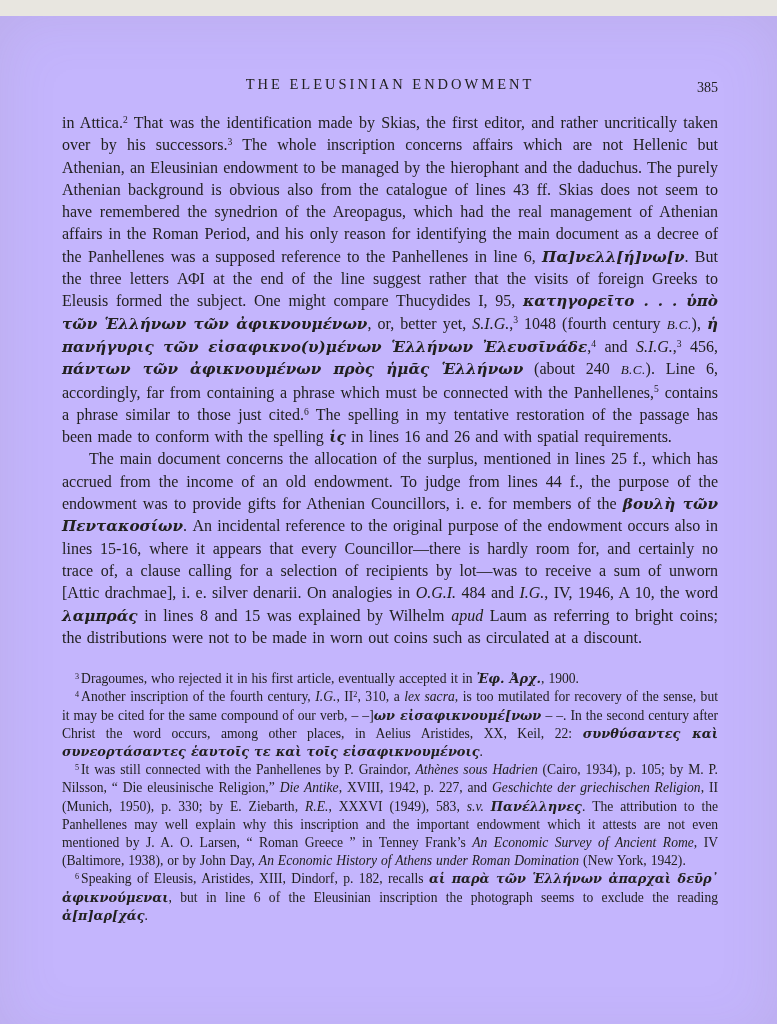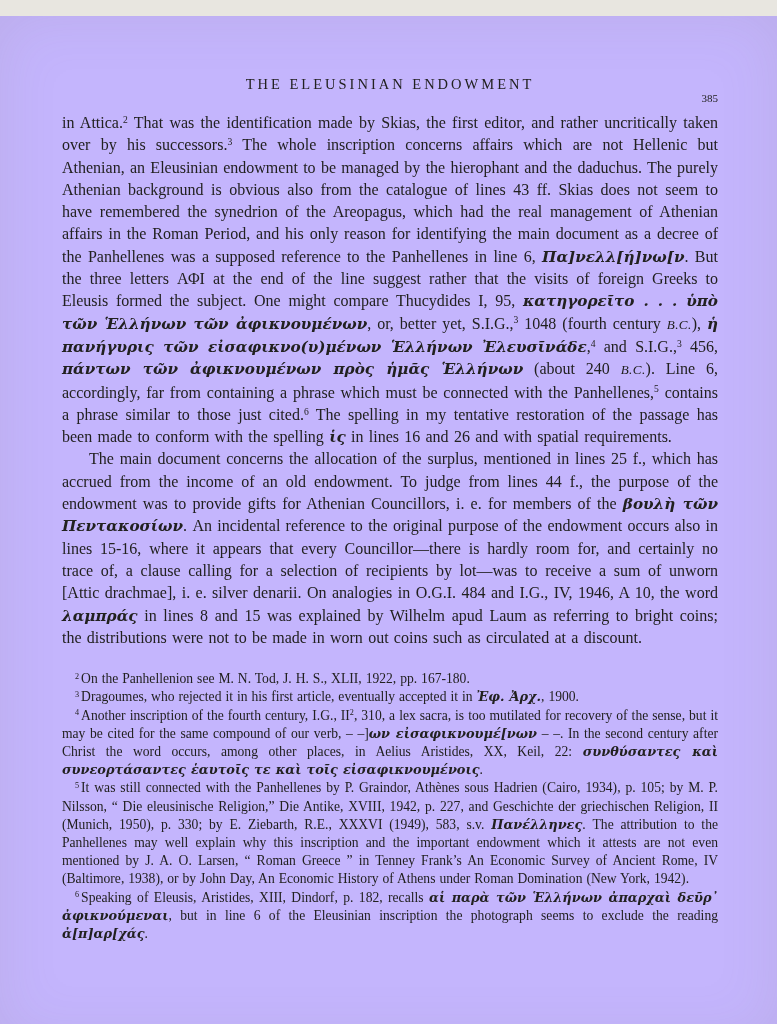--- a/index.html
+++ b/index.html
@@ -29,22 +29,22 @@
   .running-title {
     display: block;
     text-align: center;
     font-size: 14.5px;
     letter-spacing: 3px;
     white-space: nowrap;
   }
   .page-number {
     position: absolute;
     right: 0;
-    top: 16px;
-    font-size: 11px;
+    top: 4px;
+    font-size: 14px;
   }
   
   .body-text p {
     margin: 0;
     font-size: 16px;
     line-height: 22.3px;
     text-align: justify;
     word-spacing: 0.08em;
   }
   .body-text p.indent { text-indent: 27px; }
@@ -54,21 +54,21 @@
   }
   .footnotes p {
     margin: 0;
     font-size: 13.6px;
     line-height: 18.2px;
     text-align: justify;
     text-indent: 13px;
     word-spacing: 0.04em;
   }
   
-  .i  { }
+  .i  { font-style: italic; }
   .g  { font-style: italic; font-family: "DejaVu Serif", serif; font-size: 0.95em; font-weight: bold; }
   .sc { font-size: 0.82em; letter-spacing: 0.4px; font-style: italic; }
   sup {
     font-size: 60%;
     line-height: 0;
     vertical-align: baseline;
     position: relative;
     top: -0.55em;
   }
   .fnm { margin-right: 2px; }
@@ -83,21 +83,20 @@
       <span class="running-title">THE ELEUSINIAN ENDOWMENT</span>
       <span class="page-number">385</span>
     </header>
 
     <section class="body-text">
         <p><span>in Attica.</span><sup>2</sup><span> That was the identification made by Skias, the first editor, and rather uncritically taken over by his successors.</span><sup>3</sup><span> The whole inscription concerns affairs which are not Hellenic but Athenian, an Eleusinian endowment to be managed by the hierophant and the daduchus. The purely Athenian background is obvious also from the catalogue of lines 43 ff. Skias does not seem to have remembered the synedrion of the Areopagus, which had the real management of Athenian affairs in the Roman Period, and his only reason for identifying the main document as a decree of the Panhellenes was a supposed reference to the Panhellenes in line 6, </span><span class="g">Πα]νελλ[ή]νω[ν</span><span>. But the three letters ΑΦΙ at the end of the line suggest rather that the visits of foreign Greeks to Eleusis formed the subject. One might compare Thucydides I, 95, </span><span class="g">κατηγορεῖτο . . . ὑπὸ τῶν Ἑλλήνων τῶν ἀφικνουμένων</span><span>, or, better yet, </span><span class="i">S.I.G.</span><span>,</span><sup>3</sup><span> 1048 (fourth century </span><span class="sc">B.C.</span><span>), </span><span class="g">ἡ πανήγυρις τῶν εἰσαφικνο(υ)μένων Ἑλλήνων Ἐλευσῖνάδε</span><span>,</span><sup>4</sup><span> and </span><span class="i">S.I.G.</span><span>,</span><sup>3</sup><span> 456, </span><span class="g">πάντων τῶν ἀφικνουμένων πρὸς ἡμᾶς Ἑλλήνων</span><span> (about 240 </span><span class="sc">B.C.</span><span>). Line 6, accordingly, far from containing a phrase which must be connected with the Panhellenes,</span><sup>5</sup><span> contains a phrase similar to those just cited.</span><sup>6</sup><span> The spelling in my tentative restoration of the passage has been made to conform with the spelling </span><span class="g">ἱς</span><span> in lines 16 and 26 and with spatial requirements.</span></p>
         <p class="indent"><span>The main document concerns the allocation of the surplus, mentioned in lines 25 f., which has accrued from the income of an old endowment. To judge from lines 44 f., the purpose of the endowment was to provide gifts for Athenian Councillors, i. e. for members of the </span><span class="g">βουλὴ τῶν Πεντακοσίων</span><span>. An incidental reference to the original purpose of the endowment occurs also in lines 15-16, where it appears that every Councillor—there is hardly room for, and certainly no trace of, a clause calling for a selection of recipients by lot—was to receive a sum of unworn [Attic drachmae], i. e. silver denarii. On analogies in </span><span class="i">O.G.I.</span><span> 484 and </span><span class="i">I.G.</span><span>, IV, 1946, A 10, the word </span><span class="g">λαμπράς</span><span> in lines 8 and 15 was explained by Wilhelm </span><span class="i">apud</span><span> Laum as referring to bright coins; the distributions were not to be made in worn out coins such as circulated at a discount.</span></p>
       </section>
 
     <section class="footnotes">
-        <p><sup class="fnm">2</sup><span>On the Panhellenion see M. N. Tod, </span><span class="i">J. H. S.</span><span>, XLII, 1922, pp. 167-180.</span></p>
         <p><sup class="fnm">3</sup><span>Dragoumes, who rejected it in his first article, eventually accepted it in </span><span class="g">Ἐφ. Ἀρχ.</span><span>, 1900.</span></p>
         <p><sup class="fnm">4</sup><span>Another inscription of the fourth century, </span><span class="i">I.G.</span><span>, II</span><sup>2</sup><span>, 310, a </span><span class="i">lex sacra</span><span>, is too mutilated for recovery of the sense, but it may be cited for the same compound of our verb, – –]</span><span class="g">ων εἰσαφικνουμέ[νων</span><span> – –. In the second century after Christ the word occurs, among other places, in Aelius Aristides, XX, Keil, 22: </span><span class="g">συνθύσαντες καὶ συνεορτάσαντες ἑαυτοῖς τε καὶ τοῖς εἰσαφικνουμένοις</span><span>.</span></p>
         <p><sup class="fnm">5</sup><span>It was still connected with the Panhellenes by P. Graindor, </span><span class="i">Athènes sous Hadrien</span><span> (Cairo, 1934), p. 105; by M. P. Nilsson, “ Die eleusinische Religion,” </span><span class="i">Die Antike</span><span>, XVIII, 1942, p. 227, and </span><span class="i">Geschichte der griechischen Religion</span><span>, II (Munich, 1950), p. 330; by E. Ziebarth, </span><span class="i">R.E.</span><span>, XXXVI (1949), 583, </span><span class="i">s.v.</span><span> </span><span class="g">Πανέλληνες</span><span>. The attribution to the Panhellenes may well explain why this inscription and the important endowment which it attests are not even mentioned by J. A. O. Larsen, “ Roman Greece ” in Tenney Frank’s </span><span class="i">An Economic Survey of Ancient Rome</span><span>, IV (Baltimore, 1938), or by John Day, </span><span class="i">An Economic History of Athens under Roman Domination</span><span> (New York, 1942).</span></p>
         <p><sup class="fnm">6</sup><span>Speaking of Eleusis, Aristides, XIII, Dindorf, p. 182, recalls </span><span class="g">αἱ παρὰ τῶν Ἑλλήνων ἀπαρχαὶ δεῦρ᾽ ἀφικνούμεναι</span><span>, but in line 6 of the Eleusinian inscription the photograph seems to exclude the reading </span><span class="g">ἀ[π]αρ[χάς</span><span>.</span></p>
       </section>
 
   </div>
 </div>
 
 </body></html>

